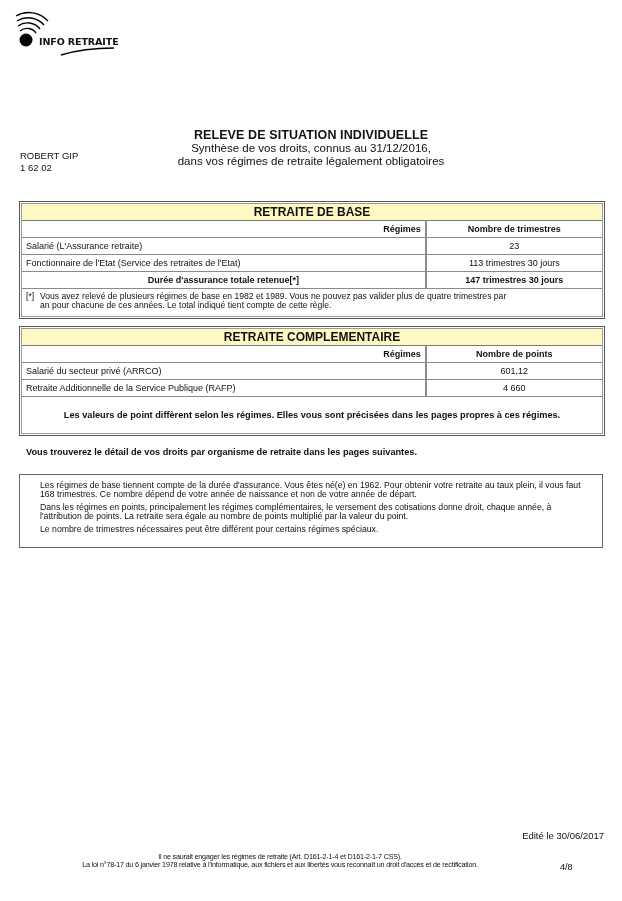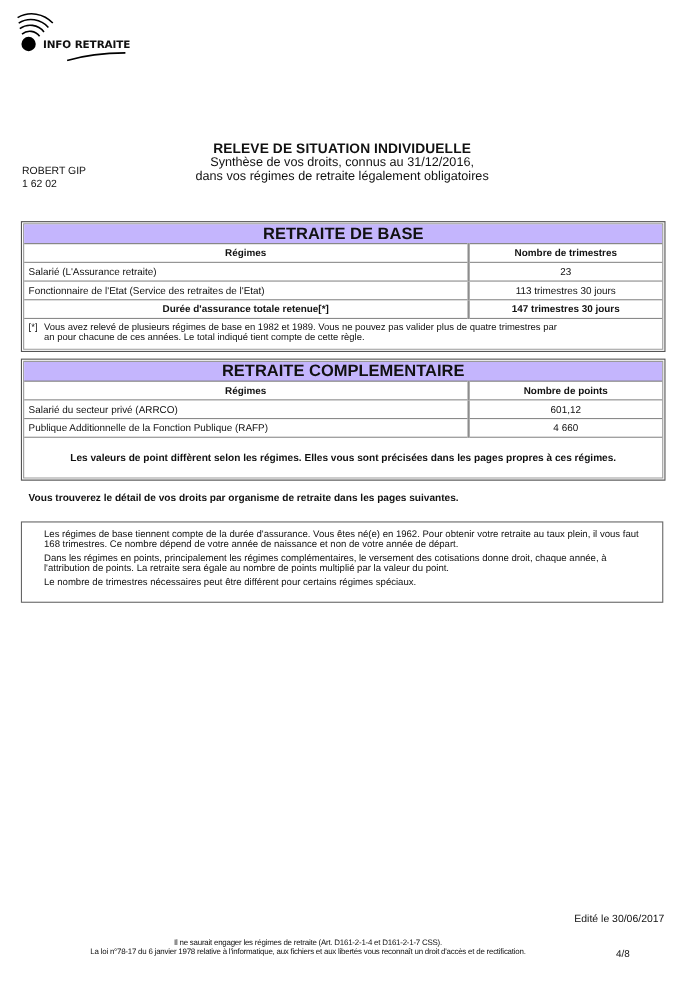--- a/index.html
+++ b/index.html
@@ -32,24 +32,24 @@
     border: 1px solid #555;
     box-shadow: inset 0 0 0 1px #fff, inset 0 0 0 2px #9a9a9a;
     padding: 2px;
     box-sizing: border-box;
     font-size: 9px;
   }
   .tbl table { width: 100%; border-collapse: collapse; table-layout: fixed; }
   .tbl td { height: 16px; padding: 0 4px; border-bottom: 1px solid #8a8a8a; white-space: nowrap; overflow: hidden; }
   .tbl tr:last-child td { border-bottom: none; }
   .tbl .caption td {
-    background: #c4b5fd; text-align: center; font-weight: bold; font-size: 15px; height: 16px;
+    background: #fef9c3; text-align: center; font-weight: bold; font-size: 12px; height: 16px;
     border-bottom: 1px solid #7a7a7a;
   }
-  .tbl .colhead td { font-weight: bold; text-align: center; }
+  .tbl .colhead td { font-weight: bold; text-align: right; }
   .tbl td.col2 { border-left: 2px solid #8c8c8c; text-align: center; }
   .tbl .total td { font-weight: bold; text-align: center; font-size: 9px; }
   .tbl .note td { white-space: normal; height: 24px; line-height: 9px; font-size: 8.6px; vertical-align: top; padding-top: 3px; }
   .tbl .note .mark { display: inline-block; width: 14px; }
   .tbl .note .indent { padding-left: 14px; display: block; }
   .tbl .bignote td { white-space: normal; height: 36px; text-align: center; font-weight: bold; font-size: 9.2px; }
 
   .t1 { top: 201px; }
   .t2 { top: 326px; }
 
@@ -140,21 +140,21 @@
         </tr>
     <tr class="colhead">
       <td>Régimes</td>
       <td class="col2">Nombre de points</td>
     </tr>
     <tr>
       <td>Salarié du secteur privé (ARRCO)</td>
       <td class="col2">601,12</td>
     </tr>
     <tr>
-      <td>Publique Additionnelle de la Fonction Publique (RAFP)</td>
+      <td>Retraite Additionnelle de la Service Publique (RAFP)</td>
       <td class="col2">4 660</td>
     </tr>
     <tr class="bignote">
       <td colspan="2">Les valeurs de point diffèrent selon les régimes. Elles vous sont précisées dans les pages propres à ces régimes.</td>
     </tr>
   </tbody>
     </table>
 </div>
 
 <div class="abs detail">Vous trouverez le détail de vos droits par organisme de retraite dans les pages suivantes.</div>

